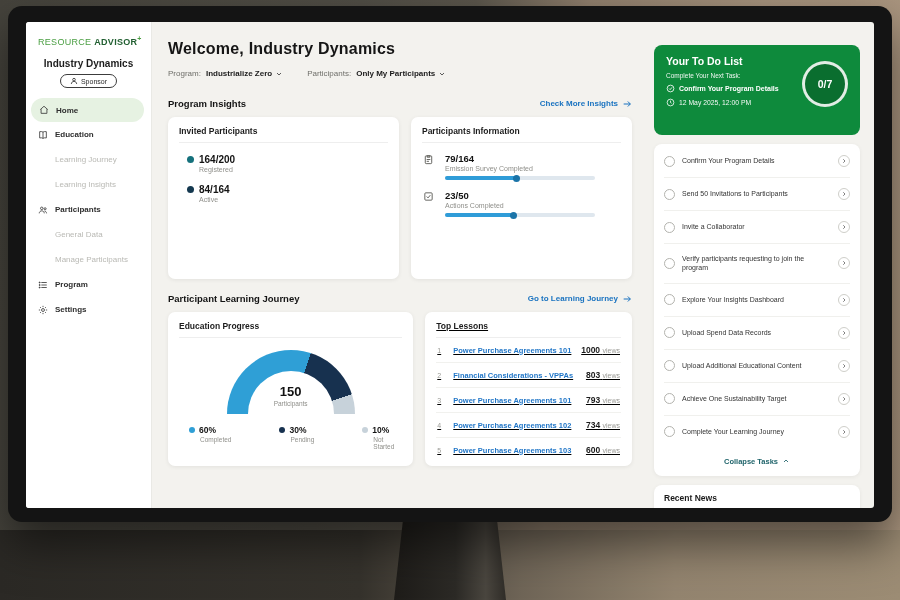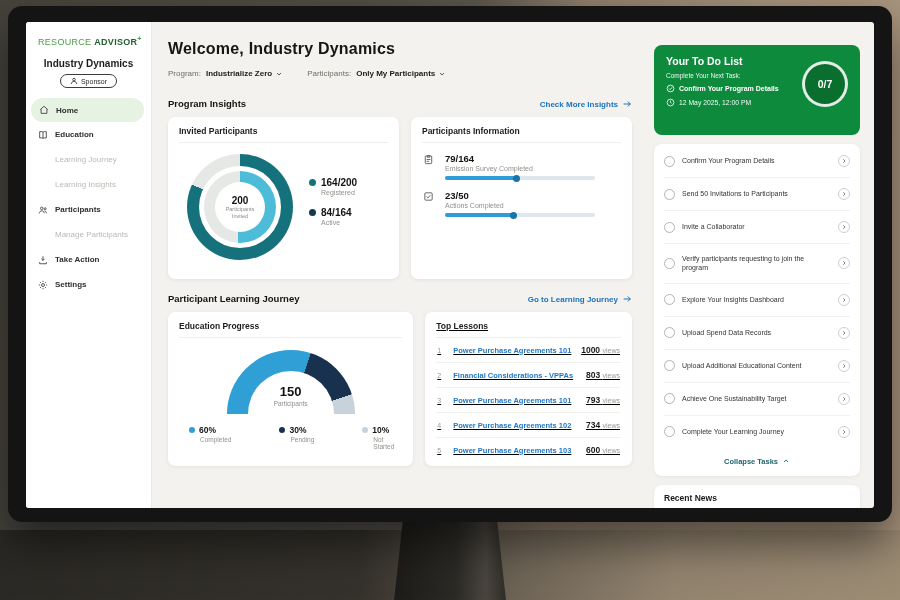--- a/index.html
+++ b/index.html
@@ -34,21 +34,21 @@
   .nav-item.sub { padding-left:29px; font-weight:normal; color:#b9b9b4; }
   .nav-item.active { background:#e6f2e2; border-radius:13px; margin:0 7px 0 5px; padding:0 8px; height:24px; }
 
   
   .main { flex:1; padding:18px 14px 0 16px; overflow:hidden; }
   .welcome { font-size:16px; font-weight:bold; color:#151515; letter-spacing:.2px; }
   .filters { display:flex; gap:24px; margin-top:11px; align-items:center; }
   .filter { display:flex; align-items:center; gap:5px; font-size:8px; cursor:pointer; }
   .flabel { color:#6f6f6a; }
   .fvalue { font-weight:bold; color:#1c1c1c; display:flex; align-items:flex-end; gap:3px; }
-  .section-head { display:flex; justify-content:space-between; align-items:flex-end; margin-top:20px; }
+  .section-head { display:flex; justify-content:space-between; align-items:center; margin-top:20px; }
   .section-head.second { margin-top:14px; }
   .section-title { font-size:9.5px; font-weight:bold; color:#141414; }
   .section-link { display:flex; align-items:center; gap:4px; font-size:8px; font-weight:bold;
     color:#1a73c0; cursor:pointer; text-decoration:none; }
   .cards { display:flex; gap:12px; margin-top:8px; }
   .card { background:#fff; border-radius:7px; box-shadow:0 1px 4px rgba(20,20,20,.07); padding:9px 11px; }
   .row1 .card { height:162px; }
   .card.invited { flex:1.05; }
   .card.pinfo { flex:1; }
   .card.eduprog { flex:.9; height:154px; }
@@ -171,30 +171,35 @@
               <svg width="10" height="10" viewBox="0 0 24 24" fill="none" stroke="currentColor" stroke-width="2">
                 <circle cx="9" cy="8" r="3"></circle>
                 <path d="M3 20c0-3.3 2.7-6 6-6s6 2.7 6 6"></path>
                 <circle cx="17" cy="9" r="2.5"></circle>
                 <path d="M15.5 14.5c2.8.3 5 2.6 5 5.5"></path>
               </svg>
             </span>
           <span>Participants</span>
         </div>
         <div class="nav-item sub">
+          <span>General Data</span>
+        </div>
+        <div class="nav-item sub">
           <span>Manage Participants</span>
         </div>
         <div class="nav-item">
           <span class="nicon">
               <svg width="10" height="10" viewBox="0 0 24 24" fill="none" stroke="currentColor" stroke-width="2">
-                <path d="M12 3v10m0 0 4-4m-4 4-4-4"></path>
-                <path d="M4 17v4h16v-4"></path>
-              </svg>
-            </span>
-          <span>Take Action</span>
+                <path d="M8 6h13M8 12h13M8 18h13"></path>
+                <circle cx="4" cy="6" r="1.2" fill="currentColor"></circle>
+                <circle cx="4" cy="12" r="1.2" fill="currentColor"></circle>
+                <circle cx="4" cy="18" r="1.2" fill="currentColor"></circle>
+              </svg>
+            </span>
+          <span>Program</span>
         </div>
         <div class="nav-item">
           <span class="nicon">
               <svg width="10" height="10" viewBox="0 0 24 24" fill="none" stroke="currentColor" stroke-width="2">
                 <circle cx="12" cy="12" r="3.5"></circle>
                 <path d="M12 2v3M12 19v3M2 12h3M19 12h3M4.9 4.9 7 7M17 17l2.1 2.1M19.1 4.9 17 7M7 17l-2.1 2.1"></path>
               </svg>
             </span>
           <span>Settings</span>
         </div>
@@ -239,30 +244,20 @@
               </svg>
             </span>
         </a>
       </div>
 
       <div class="cards row1">
 
         <div class="card invited">
           <div class="card-title">Invited Participants</div>
           <div class="donut-wrap">
-            <div class="donut" id="donut-outer" style="background: conic-gradient(rgb(21, 113, 124) 0deg, rgb(21, 113, 124) 295.2deg, rgb(230, 232, 230) 295.2deg, rgb(230, 232, 230) 360deg);">
-              <div class="donut-white">
-                <div class="donut-inner" id="donut-inner" style="background: conic-gradient(rgb(76, 188, 217) 0deg, rgb(76, 188, 217) 183.6deg, rgb(230, 232, 230) 183.6deg, rgb(230, 232, 230) 360deg);">
-                  <div class="donut-hole">
-                    <div class="donut-val">200</div>
-                    <div class="donut-lab">Participants Invited</div>
-                  </div>
-                </div>
-              </div>
-            </div>
             <div class="donut-legend">
               <div class="leg">
                 <div class="leg-top">
                   <span class="dot" style="background: rgb(21, 113, 124);"></span>
                   <span class="leg-val">164/200</span>
                 </div>
                 <div class="leg-lab">Registered</div>
               </div>
               <div class="leg">
                 <div class="leg-top">

